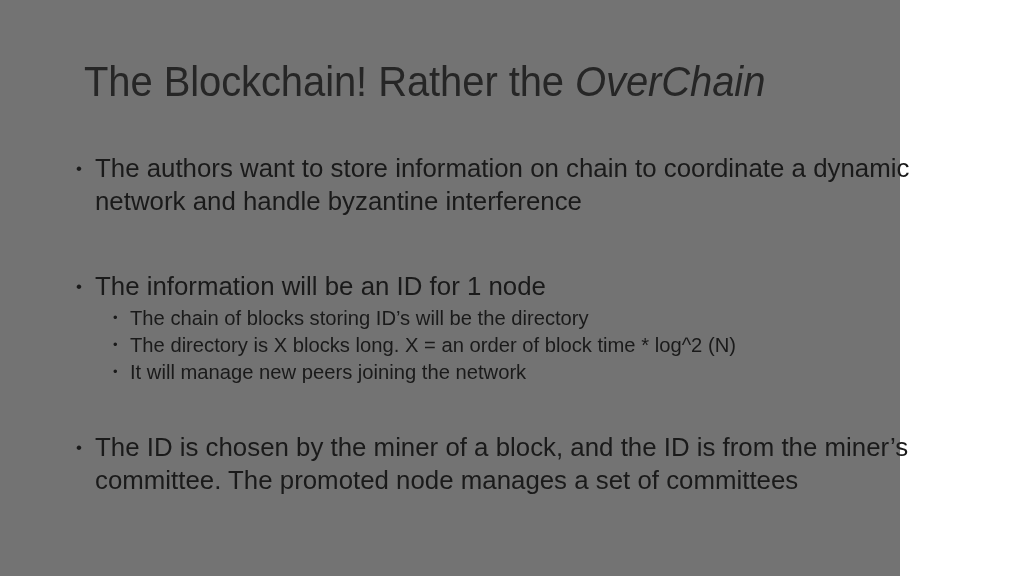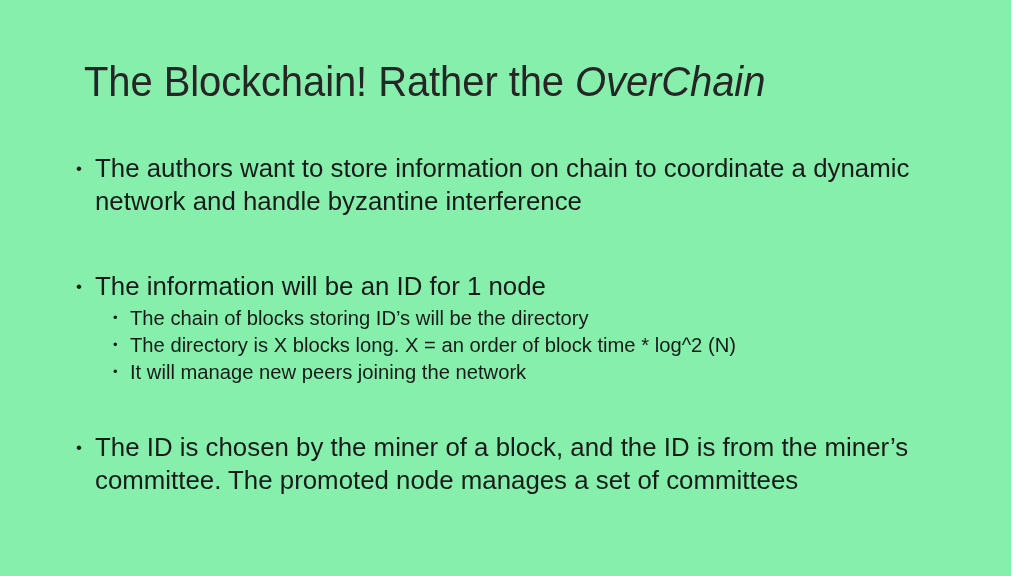--- a/index.html
+++ b/index.html
@@ -11,23 +11,23 @@
   body {
     width: 1024px;
     height: 576px;
     overflow: hidden;
     font-family: "Liberation Sans", sans-serif;
     -webkit-font-smoothing: antialiased;
   }
 
   #slide {
     position: relative;
-    width: 1011px;
+    width: 900px;
     height: 576px;
-    background: #86efac;
+    background: #737373;
     box-sizing: border-box;
     padding-left: 7px;
   }
 
   
   #slide-title {
     position: absolute;
     left: 84px;
     top: 55px;
     width: 880px;

